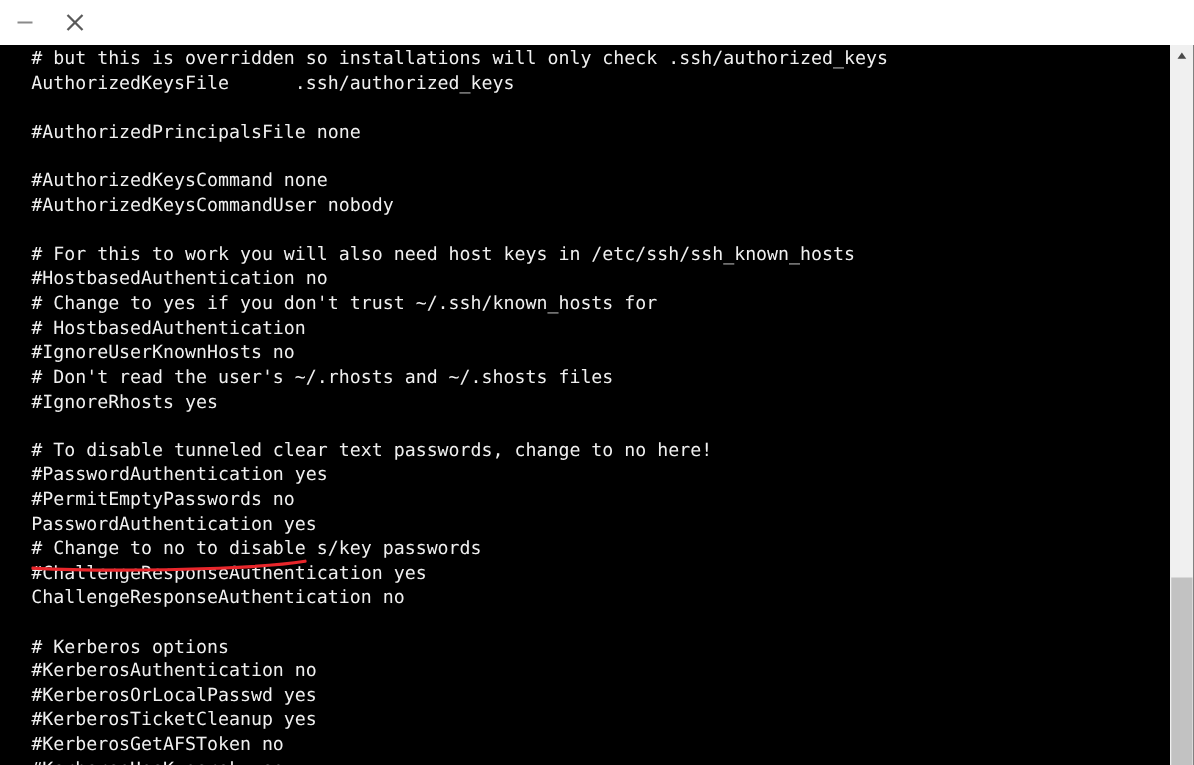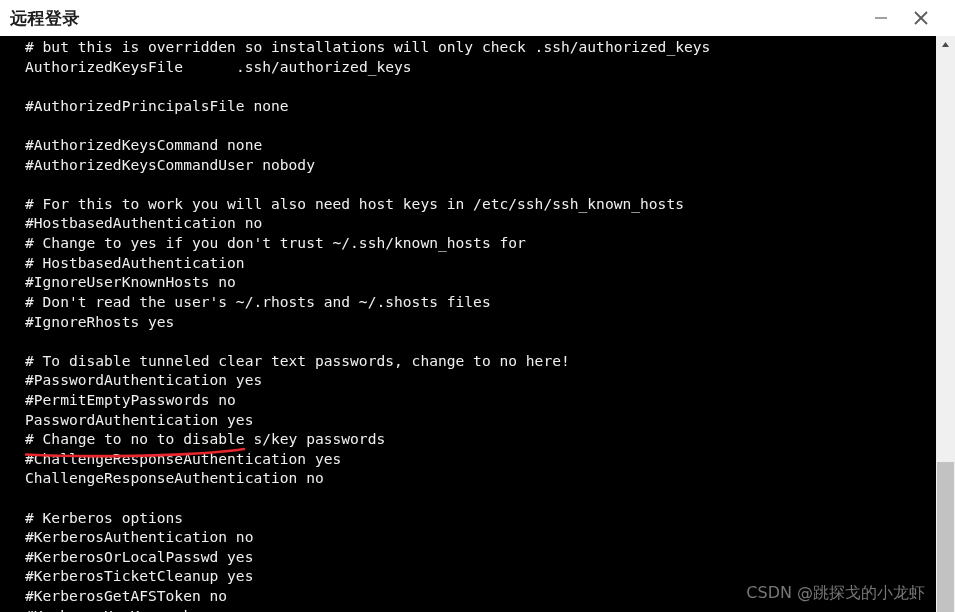--- a/index.html
+++ b/index.html
@@ -144,21 +144,20 @@
     white-space: nowrap;
     user-select: none;
   }
 </style>
 </head>
 <body>
 
 <div class="window">
 
   <div class="titlebar">
-    <div class="title-text">远程登录</div>
     <div class="win-controls">
       <div class="win-btn">
         <svg width="16" height="16" viewBox="0 0 16 16" aria-hidden="true">
           <line x1="2" y1="8" x2="14" y2="8" stroke="#8a8a8a" stroke-width="1.6"></line>
         </svg>
       </div>
       <div class="win-btn">
         <svg width="20" height="20" viewBox="0 0 20 20" aria-hidden="true">
           <line x1="4" y1="4" x2="16" y2="16" stroke="#5a5a5a" stroke-width="1.8"></line>
           <line x1="16" y1="4" x2="4" y2="16" stroke="#5a5a5a" stroke-width="1.8"></line>
@@ -179,17 +178,16 @@
 
     <div class="scrollbar">
       <div class="scroll-arrow-up">
         <svg width="9" height="7" viewBox="0 0 9 7" aria-hidden="true">
           <path d="M4.5,1 L8,6 L1,6 Z" fill="#4a4a4a"></path>
         </svg>
       </div>
       <div class="scroll-thumb"></div>
     </div>
 
-    <div class="watermark">CSDN @跳探戈的小龙虾</div>
 
   </div>
 
 </div>
 
 </body></html>

